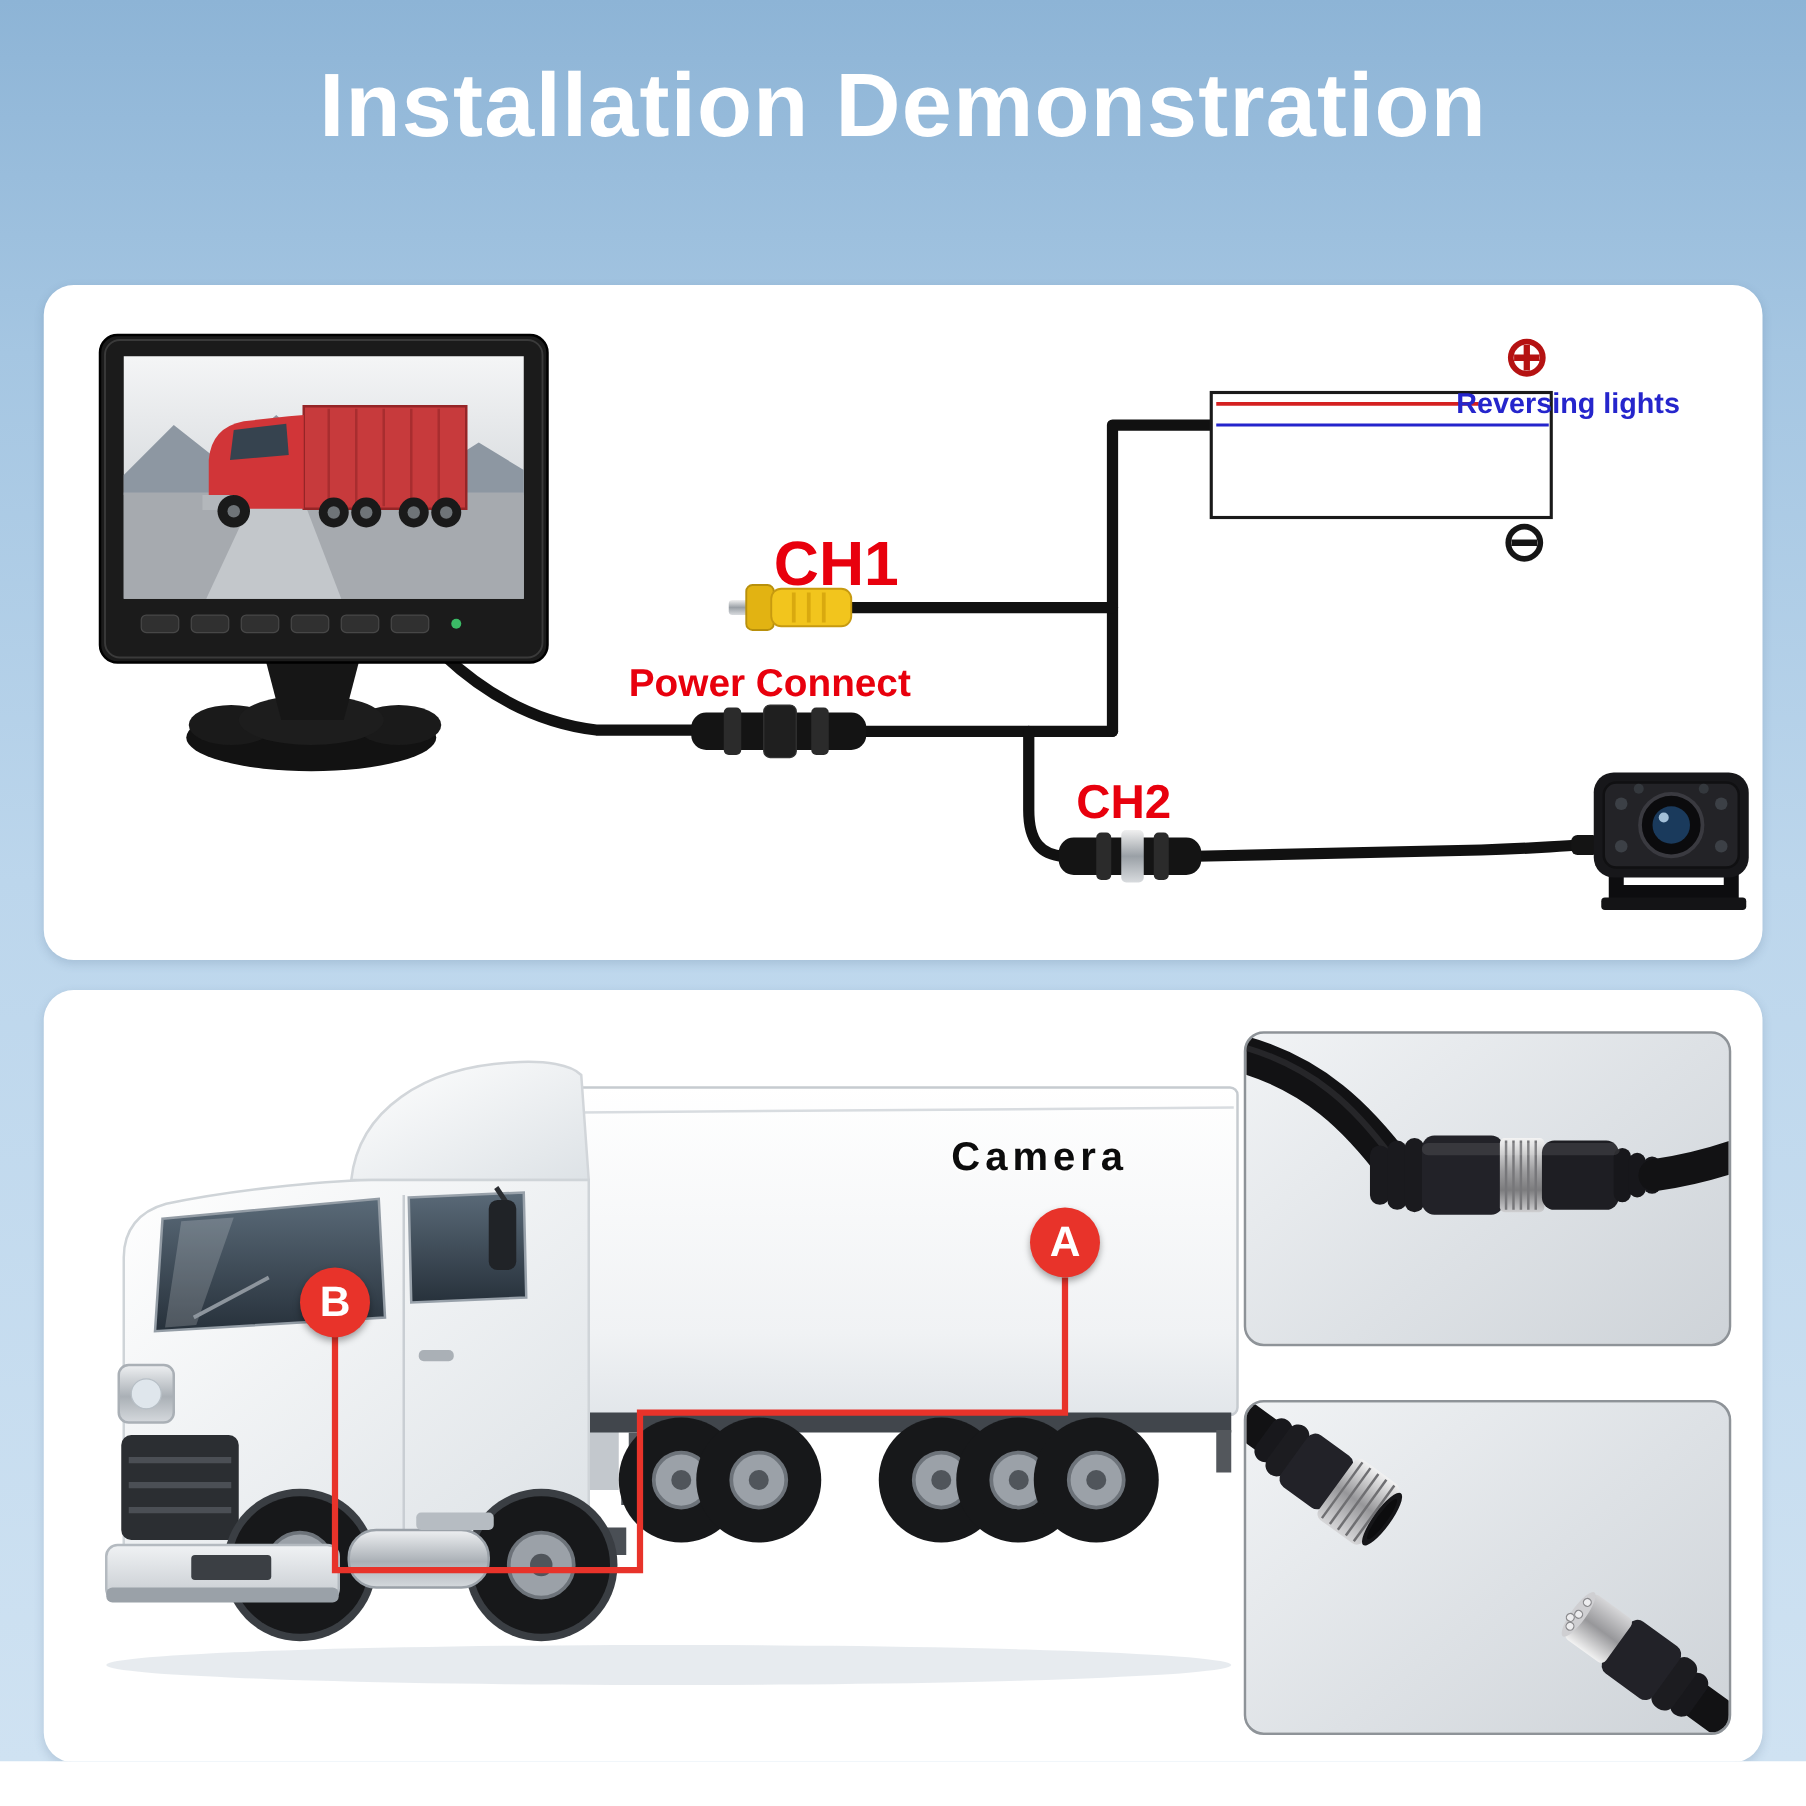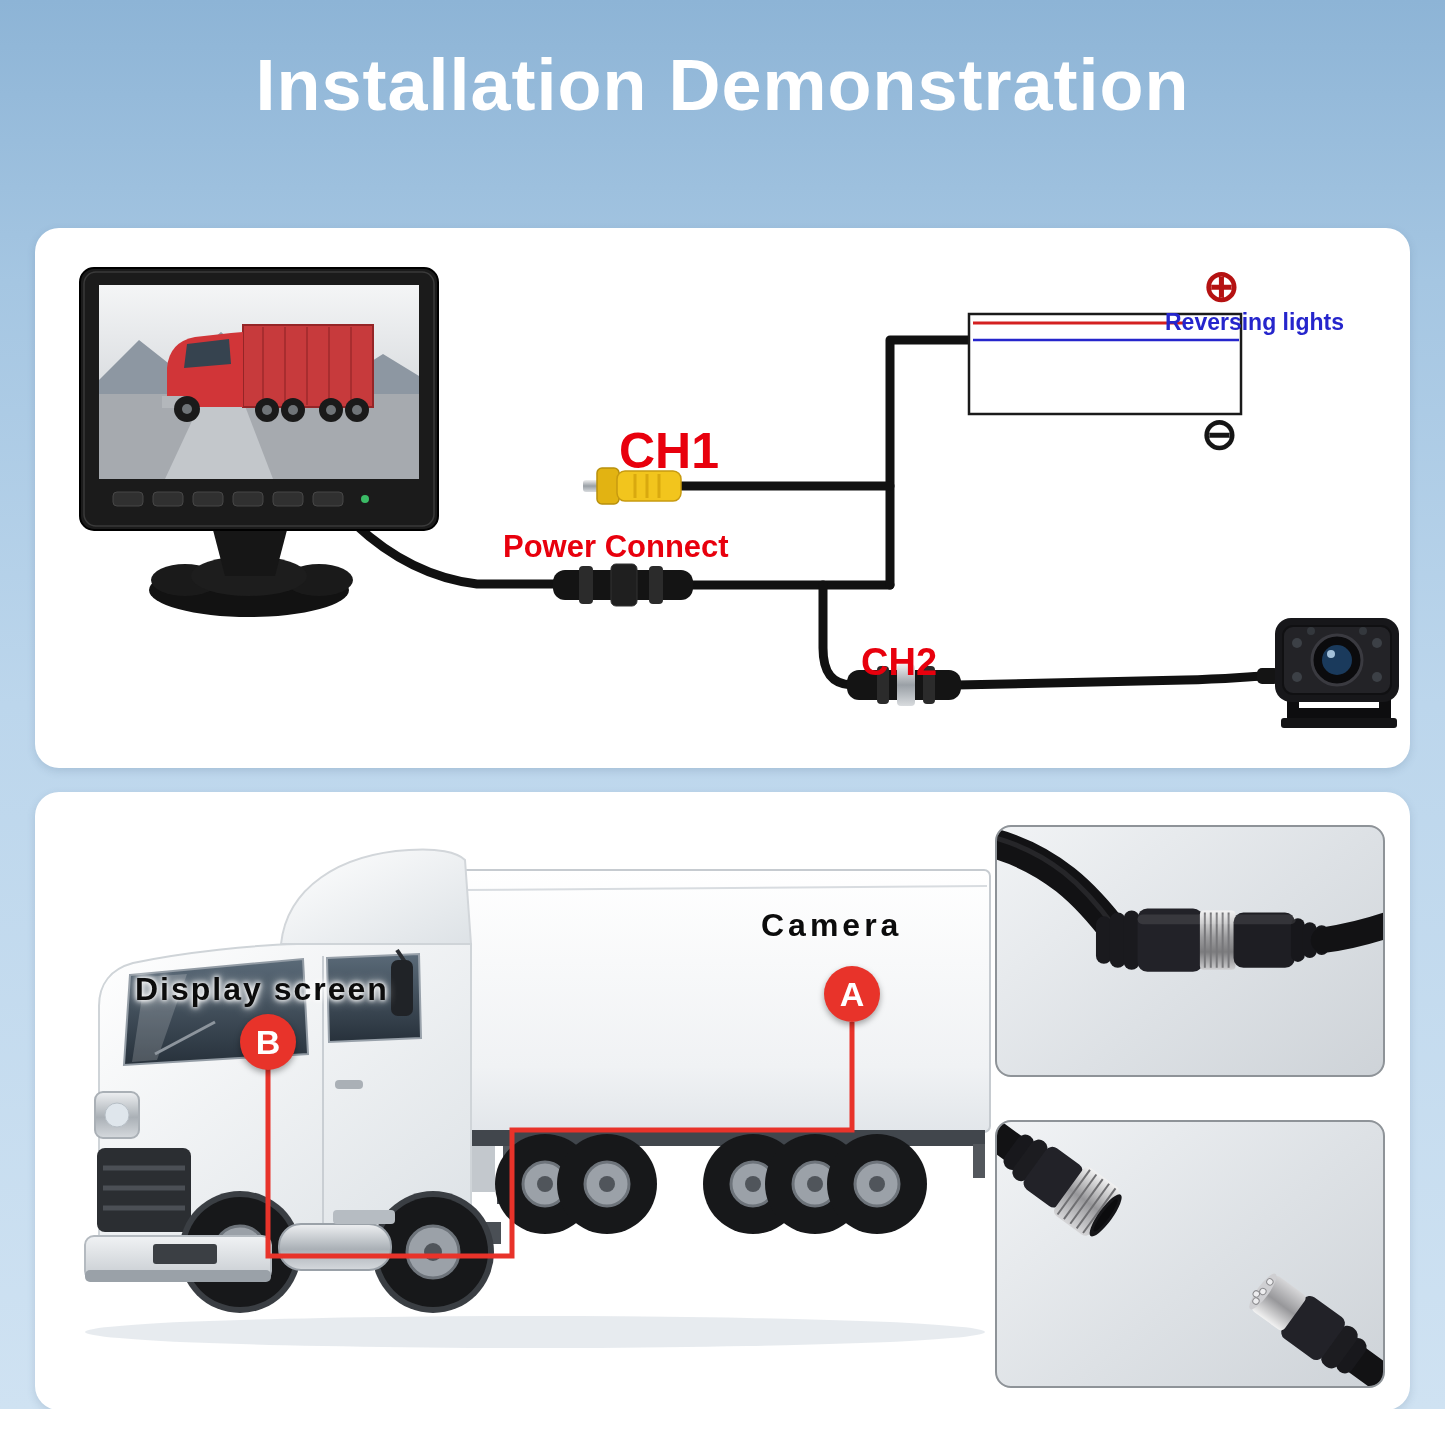--- a/index.html
+++ b/index.html
@@ -155,21 +155,21 @@
         <circle cx="1262" cy="449" r="5" fill="#3c4046"></circle>
         <circle cx="1342" cy="415" r="5" fill="#3c4046"></circle>
         <circle cx="1342" cy="449" r="5" fill="#3c4046"></circle>
         <circle cx="1276" cy="403" r="4" fill="#34383d"></circle>
         <circle cx="1328" cy="403" r="4" fill="#34383d"></circle>
       </g>
     </svg>
 
     <div class="lbl red-lbl" style="left:584px;top:196px;font-size:50px;">CH1</div>
     <div class="lbl red-lbl" style="left:468px;top:302px;font-size:31px;">Power Connect</div>
-    <div class="lbl red-lbl" style="left:826px;top:414px;font-size:38px;text-align:right;">CH2</div>
+    <div class="lbl red-lbl" style="left:826px;top:394px;font-size:38px;text-align:right;">CH2</div>
     <div class="lbl blue-lbl" style="left:1130px;top:82px;">Reversing lights</div>
     <div class="sym plus" style="left:1168px;top:36px;">⊕</div>
     <div class="sym minus" style="left:1166px;top:184px;">⊖</div>
   </section>
 
   <section class="panel panel-bottom">
 
     <svg class="layer" viewBox="0 0 1375 618">
       <defs>
         <linearGradient id="g2-trailer" x1="0" y1="0" x2="0" y2="1">
@@ -273,21 +273,20 @@
           <rect x="50" y="478" width="186" height="12" rx="5" fill="#9aa1a8"></rect>
           <rect x="118" y="452" width="64" height="20" rx="3" fill="#3b3f44"></rect>
           <rect x="244" y="432" width="112" height="46" rx="22" fill="url(#g2-metal)" stroke="#9aa1a8" stroke-width="2"></rect>
           <rect x="298" y="418" width="62" height="14" rx="4" fill="#b6bcc2"></rect>
         </g>
       </g>
 
       <path d="M 817,230 L 817,338 L 477,338 L 477,464 L 233,464 L 233,276" fill="none" stroke="#e8332a" stroke-width="5"></path>
     </svg>
 
-    <div class="lbl truck-lbl" style="left:100px;top:180px;">Display screen</div>
     <div class="lbl truck-lbl camera-lbl" style="left:726px;top:116px;">Camera</div>
     <div class="marker" style="left:789px;top:174px;">A</div>
     <div class="marker" style="left:205px;top:222px;">B</div>
 
 
     <div class="inset inset-top">
       <svg viewBox="0 0 390 250">
         <defs>
           <linearGradient id="mgA" x1="0" y1="0" x2="0" y2="1">
             <stop offset="0" stop-color="#f4f4f4"></stop>

